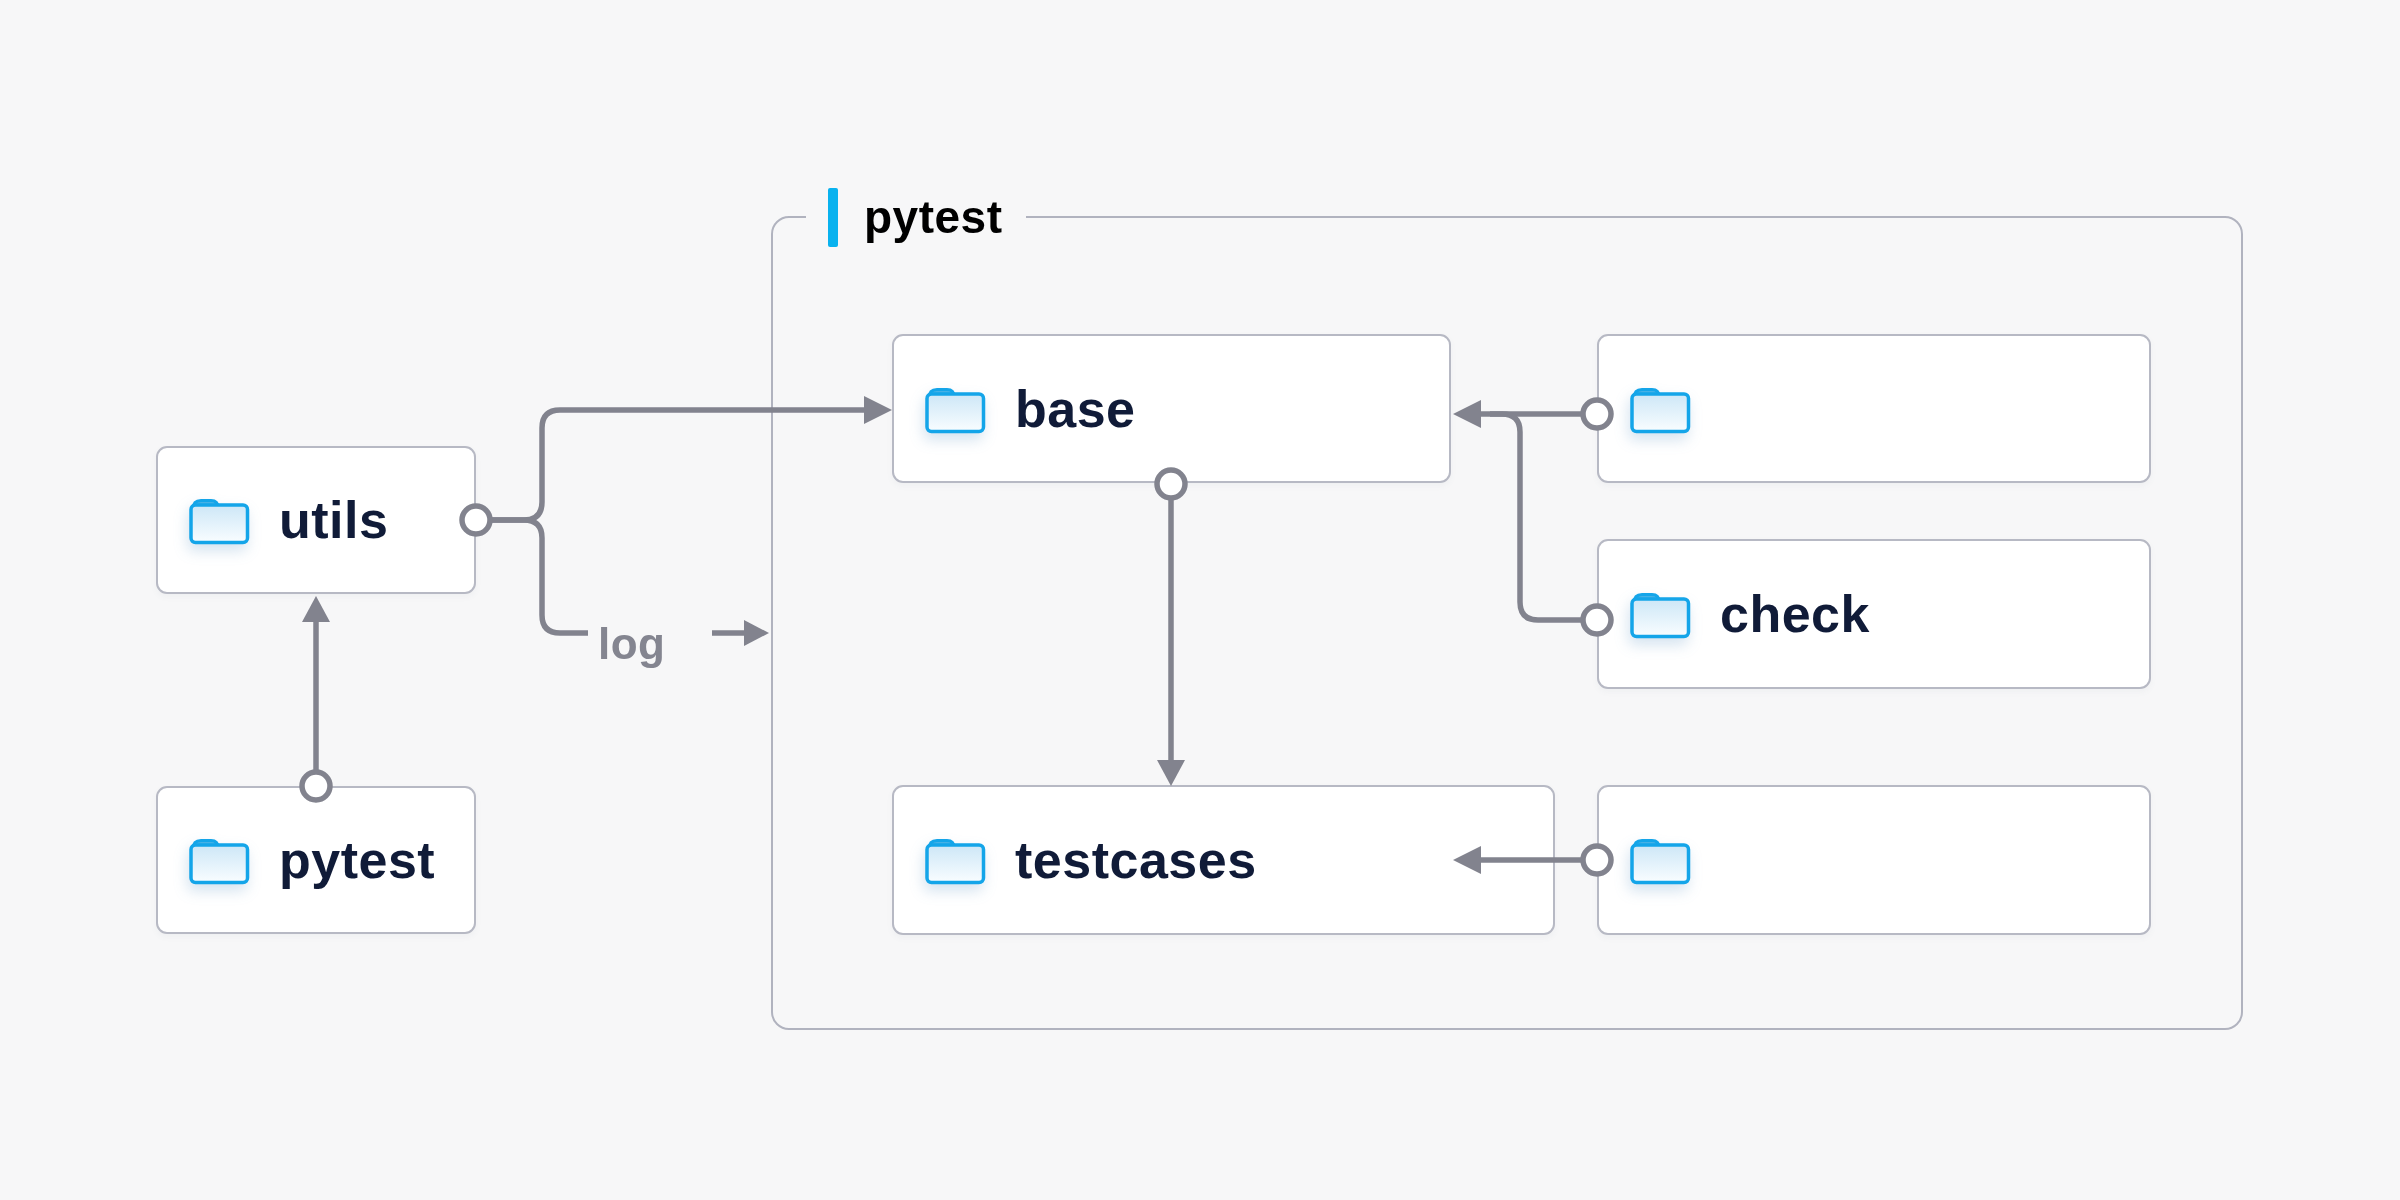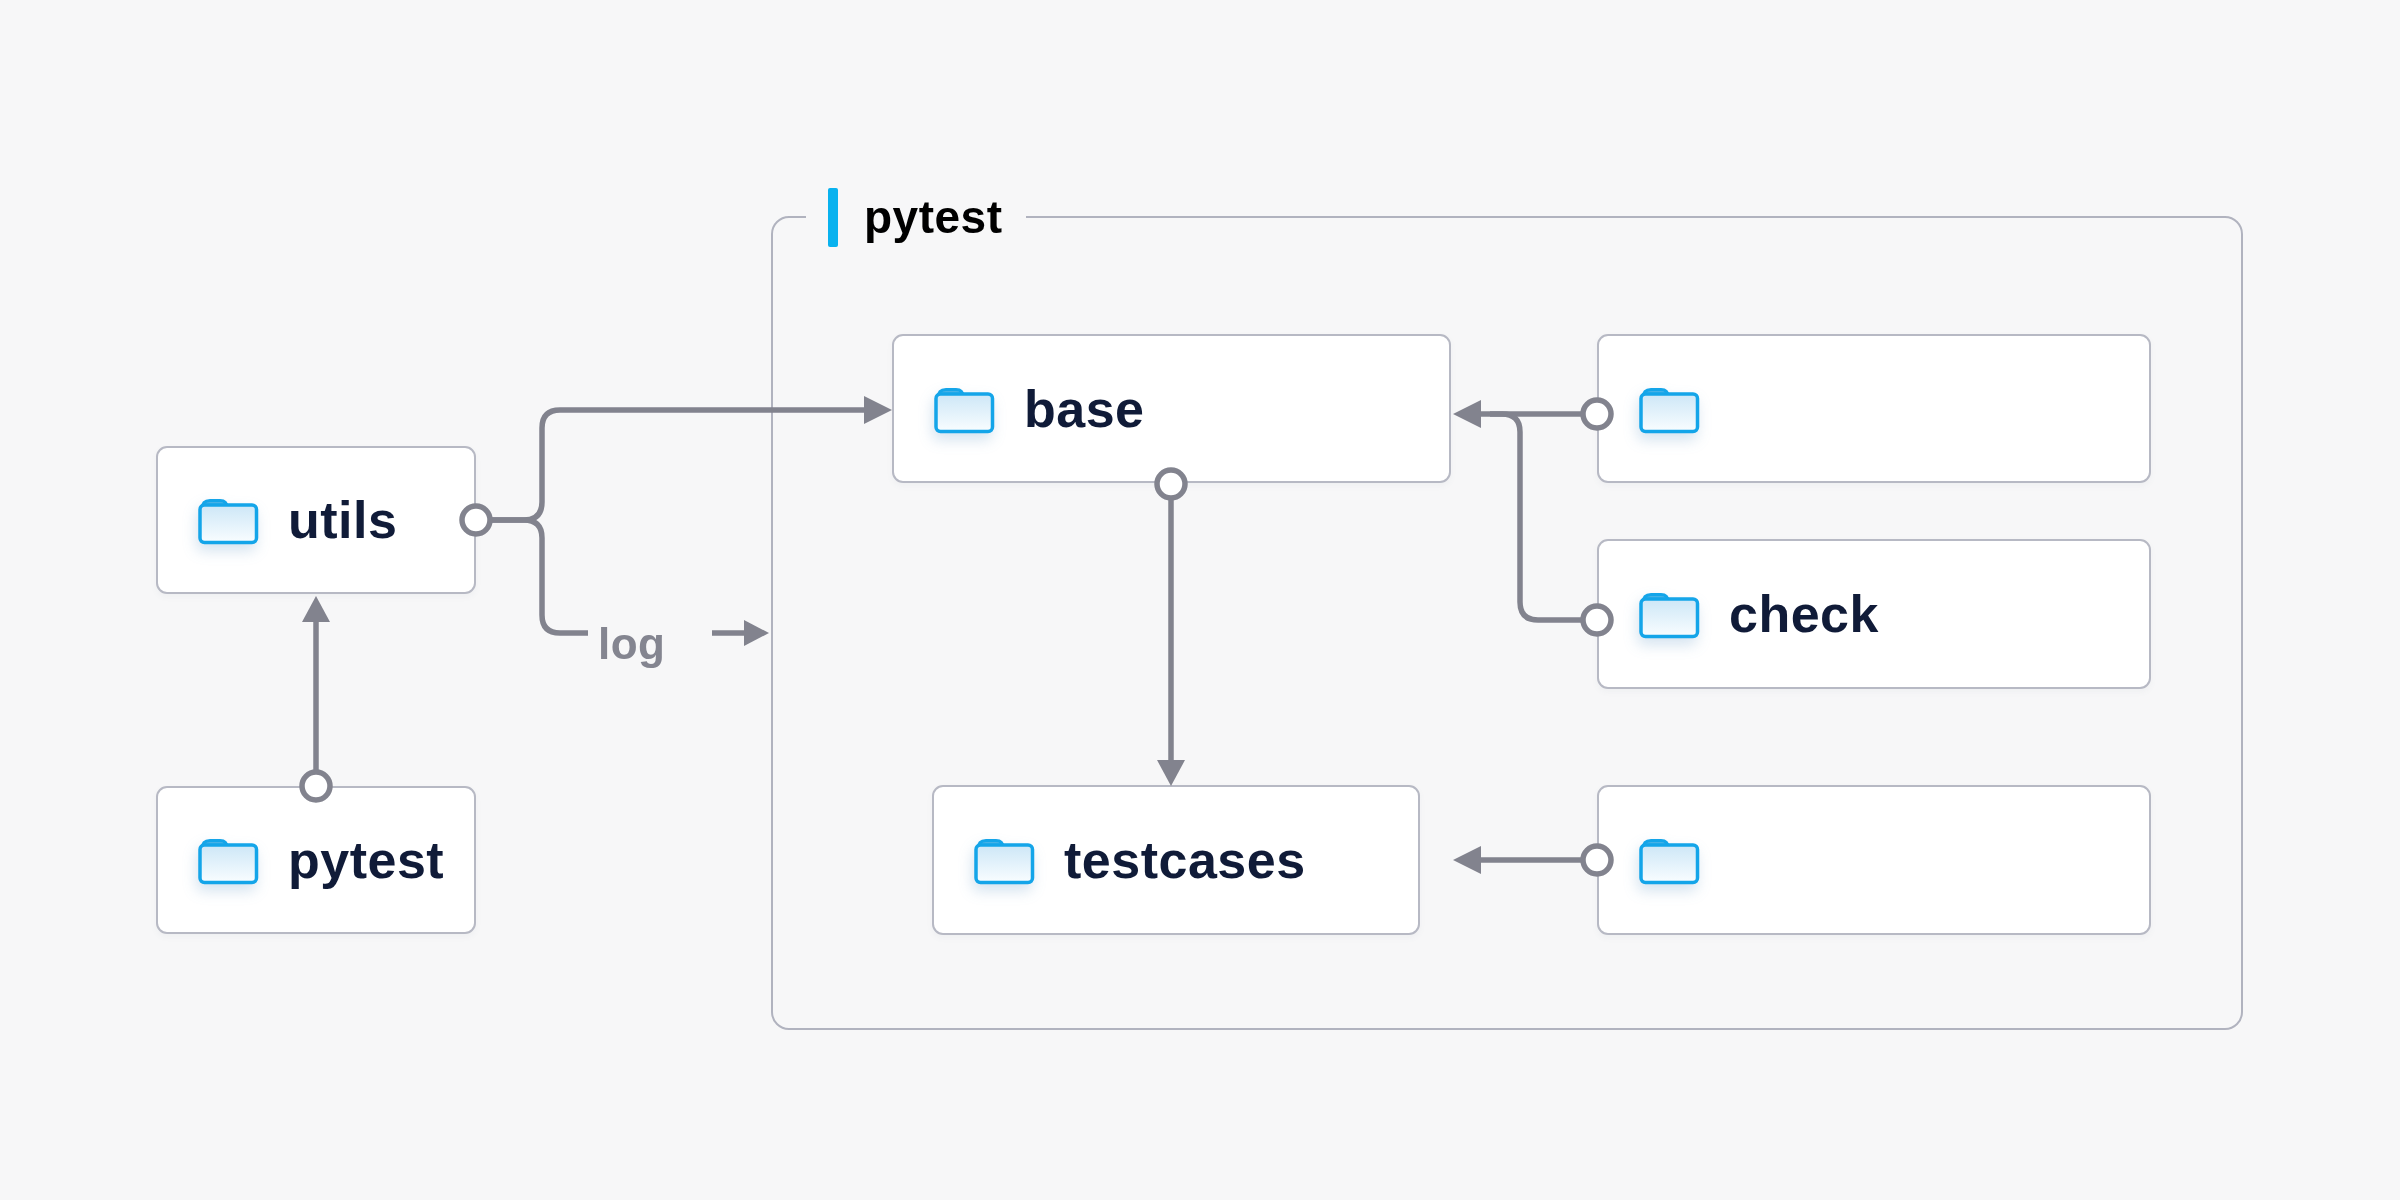--- a/index.html
+++ b/index.html
@@ -54,42 +54,42 @@
     letter-spacing: 0.5px;
   }
   
   .node {
     position: absolute;
     background: #ffffff;
     border: 2.5px solid #b7b9c4;
     border-radius: 11px;
     display: flex;
     align-items: center;
-    padding-left: 38px;
+    padding-left: 29px;
     gap: 28px;
     box-sizing: border-box;
     box-shadow: 0 3px 6px rgba(100,110,140,0.05);
     z-index: 2;
   }
   .node .node-label {
     font-size: 52px;
     font-weight: 700;
     color: #101b38;
     letter-spacing: 0.5px;
   }
   .node .folder {
     filter: drop-shadow(-2px 7px 7px rgba(50,120,180,0.20));
     flex: 0 0 auto;
   }
   #node-utils     { left: 156px;  top: 446px; width: 320px; height: 148px; }
   #node-config    { left: 156px;  top: 786px; width: 320px; height: 148px; }
   #node-base      { left: 892px;  top: 334px; width: 559px; height: 149px; }
   #node-pymilvus  { left: 1597px; top: 334px; width: 554px; height: 149px; }
   #node-check     { left: 1597px; top: 539px; width: 554px; height: 150px; }
-  #node-testcases { left: 932px;  top: 785px; width: 488px; height: 150px; }
+  #node-testcases { left: 892px;  top: 785px; width: 663px; height: 150px; }
   #node-common    { left: 1597px; top: 785px; width: 554px; height: 150px; }
   
   #connectors {
     position: absolute;
     left: 0; top: 0;
     width: 2400px;
     height: 1200px;
     z-index: 3;
     pointer-events: none;
   }

